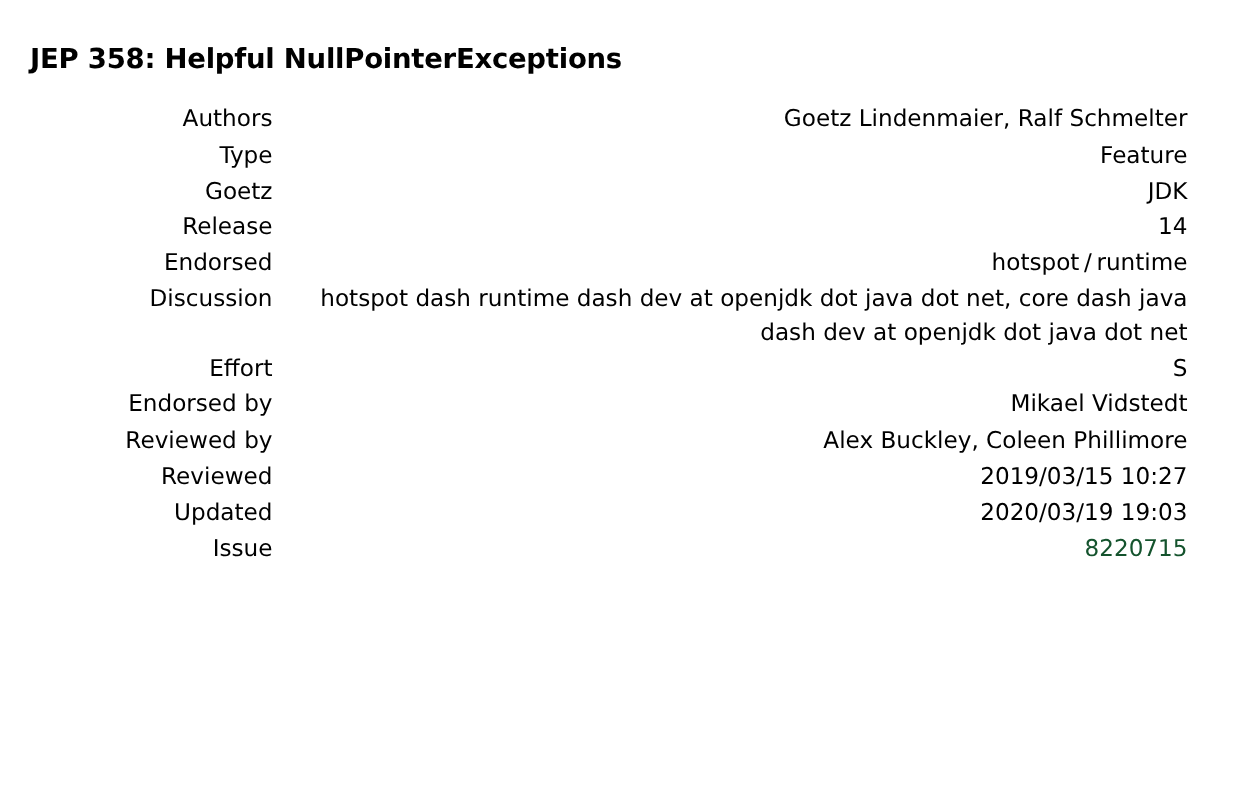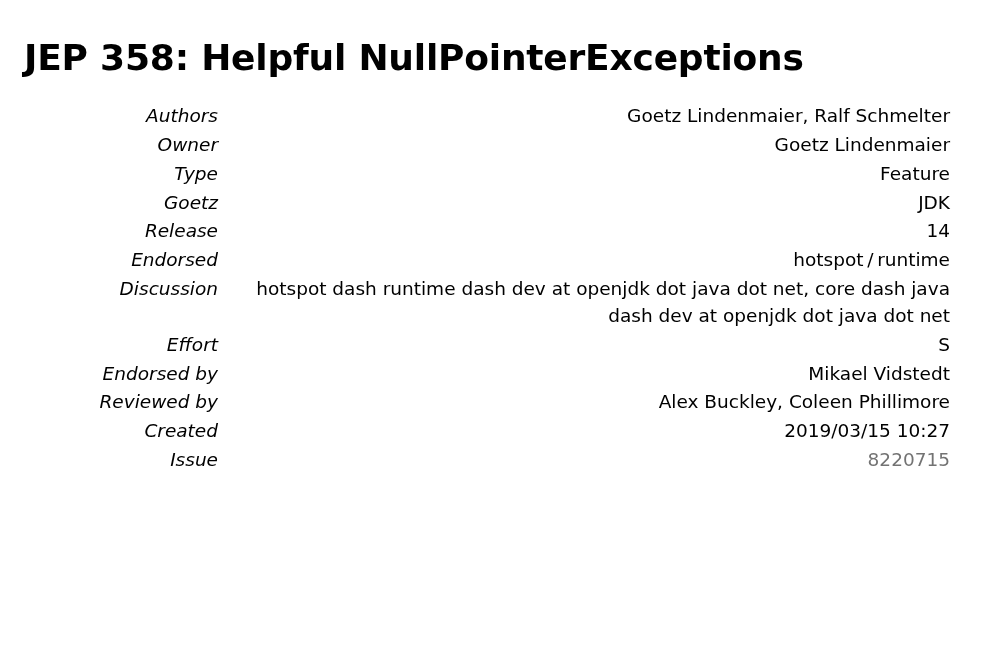--- a/index.html
+++ b/index.html
@@ -6,62 +6,57 @@
       font-family: "DejaVu Sans", "Bitstream Vera Sans", "Verdana", sans-serif;
       margin: 0;
       padding: 20px 24px;
       color: #000;
       font-size: 18.5px;
       line-height: 1.45;
       width: 1000px;
       box-sizing: border-box;
     }
     h1 {
-      font-size: 36px;
+      font-size: 22px;
       font-weight: 700;
       margin: 12px 0 18px 0;
       letter-spacing: -0.2px;
     }
     table.meta {
       border-collapse: collapse;
       margin-left: 34px;
     }
     table.meta td {
       padding: 1px 6px;
       vertical-align: top;
     }
     table.meta td.label {
-      font-style: italic;
       text-align: right;
       white-space: nowrap;
       width: 154px;
     }
     table.meta td.value {
       text-align: right;
       max-width: 720px;
     }
     a.issue {
-      color: #737373;
+      color: #14532d;
       text-decoration: none;
     }
   </style>
 </head>
 <body>
 
 <h1>JEP 358: Helpful NullPointerExceptions</h1>
 
 <table class="meta">
   <tbody id="meta-body">
       <tr>
         <td class="label">Authors</td>
         <td class="value">Goetz Lindenmaier, Ralf Schmelter</td>
-      </tr>
-      <tr>
-        <td class="label">Owner</td>
-        <td class="value">Goetz Lindenmaier</td>
       </tr>
       <tr>
         <td class="label">Type</td>
         <td class="value">Feature</td>
       </tr>
       <tr>
         <td class="label">Goetz</td>
         <td class="value">JDK</td>
       </tr>
       <tr>
@@ -82,21 +77,25 @@
       </tr>
       <tr>
         <td class="label">Endorsed by</td>
         <td class="value">Mikael Vidstedt</td>
       </tr>
       <tr>
         <td class="label">Reviewed by</td>
         <td class="value">Alex Buckley, Coleen Phillimore</td>
       </tr>
       <tr>
-        <td class="label">Created</td>
+        <td class="label">Reviewed</td>
         <td class="value">2019/03/15 10:27</td>
+      </tr>
+      <tr>
+        <td class="label">Updated</td>
+        <td class="value">2020/03/19 19:03</td>
       </tr>
       <tr>
         <td class="label">Issue</td>
         <td class="value"><a class="issue" href="#">8220715</a></td>
       </tr>
     </tbody>
 </table>
 
 </body></html>

